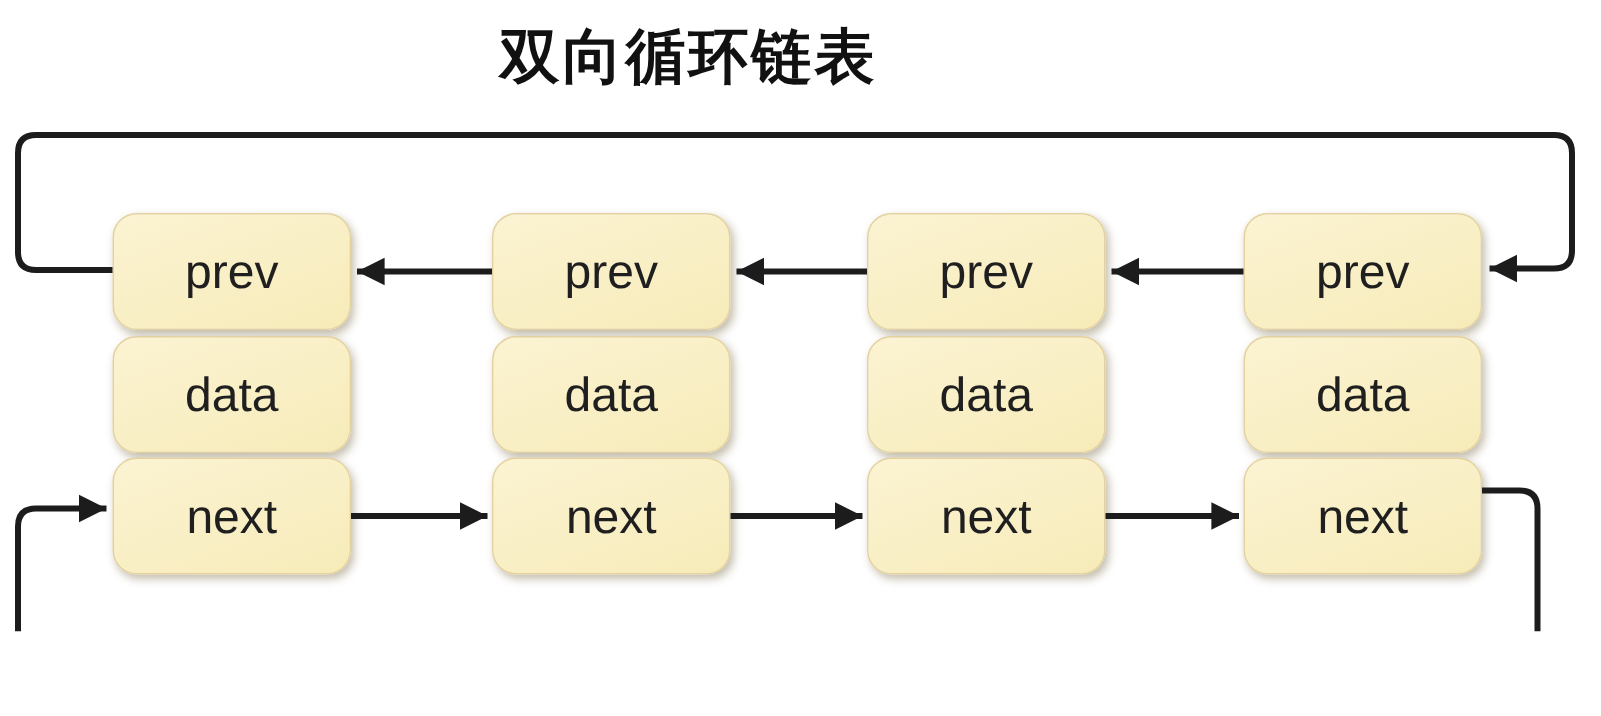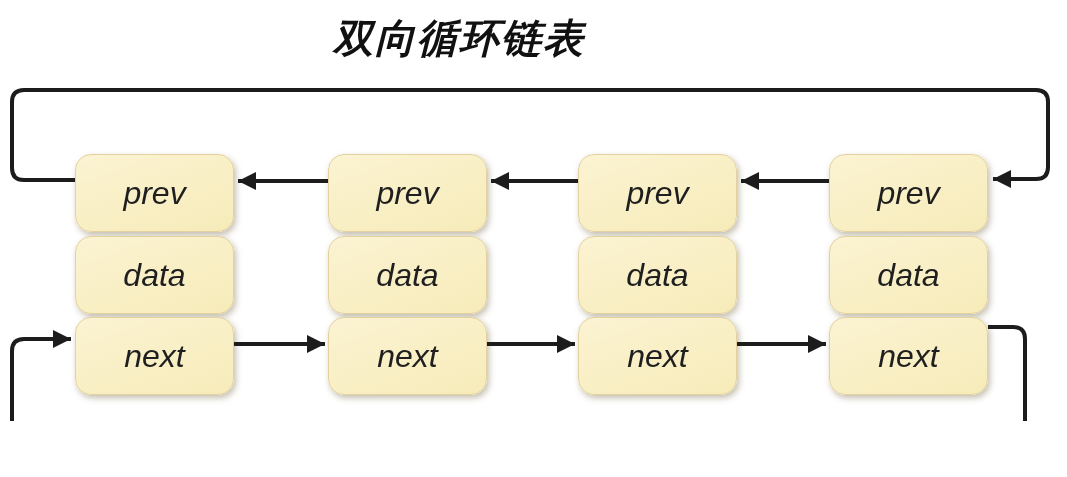--- a/index.html
+++ b/index.html
@@ -1,26 +1,26 @@
 <!DOCTYPE html>
 <html><head>
 <meta charset="utf-8">
 <style>
   html,body{margin:0;padding:0;background:#ffffff;}
   .canvas{
     position:relative;width:1067px;height:421px;background:#ffffff;
-    overflow:hidden;font-family:"Liberation Sans",sans-serif;font-style:italic;
+    overflow:hidden;font-family:"Liberation Sans",sans-serif;
   }
   .title{
     position:absolute;left:333px;top:14px;
     font-size:40px;font-weight:700;color:#111111;letter-spacing:2px;line-height:1.2;
     font-family:"DejaVu Sans","Liberation Sans",sans-serif;
   }
   .arrows{position:absolute;left:0;top:0;z-index:3;pointer-events:none;}
-  .node{position:absolute;top:154px;width:159px;height:241px;z-index:2;}
+  .node{position:absolute;top:142px;width:159px;height:241px;z-index:2;}
   .node.n1{left:75px}.node.n2{left:328px}.node.n3{left:578px}.node.n4{left:829px}
   .cell{
     position:absolute;left:0;width:157px;height:76px;
     background:linear-gradient(160deg,#FBF3D2 0%,#F9EFC5 55%,#F6EBB8 100%);
     border:1px solid #E3D29F;border-radius:16px;
     box-shadow:2px 3px 6px rgba(125,110,75,0.45);
     display:flex;align-items:center;justify-content:center;
     font-size:32px;color:#1F1F1F;
   }
   .cell.prev{top:0}

